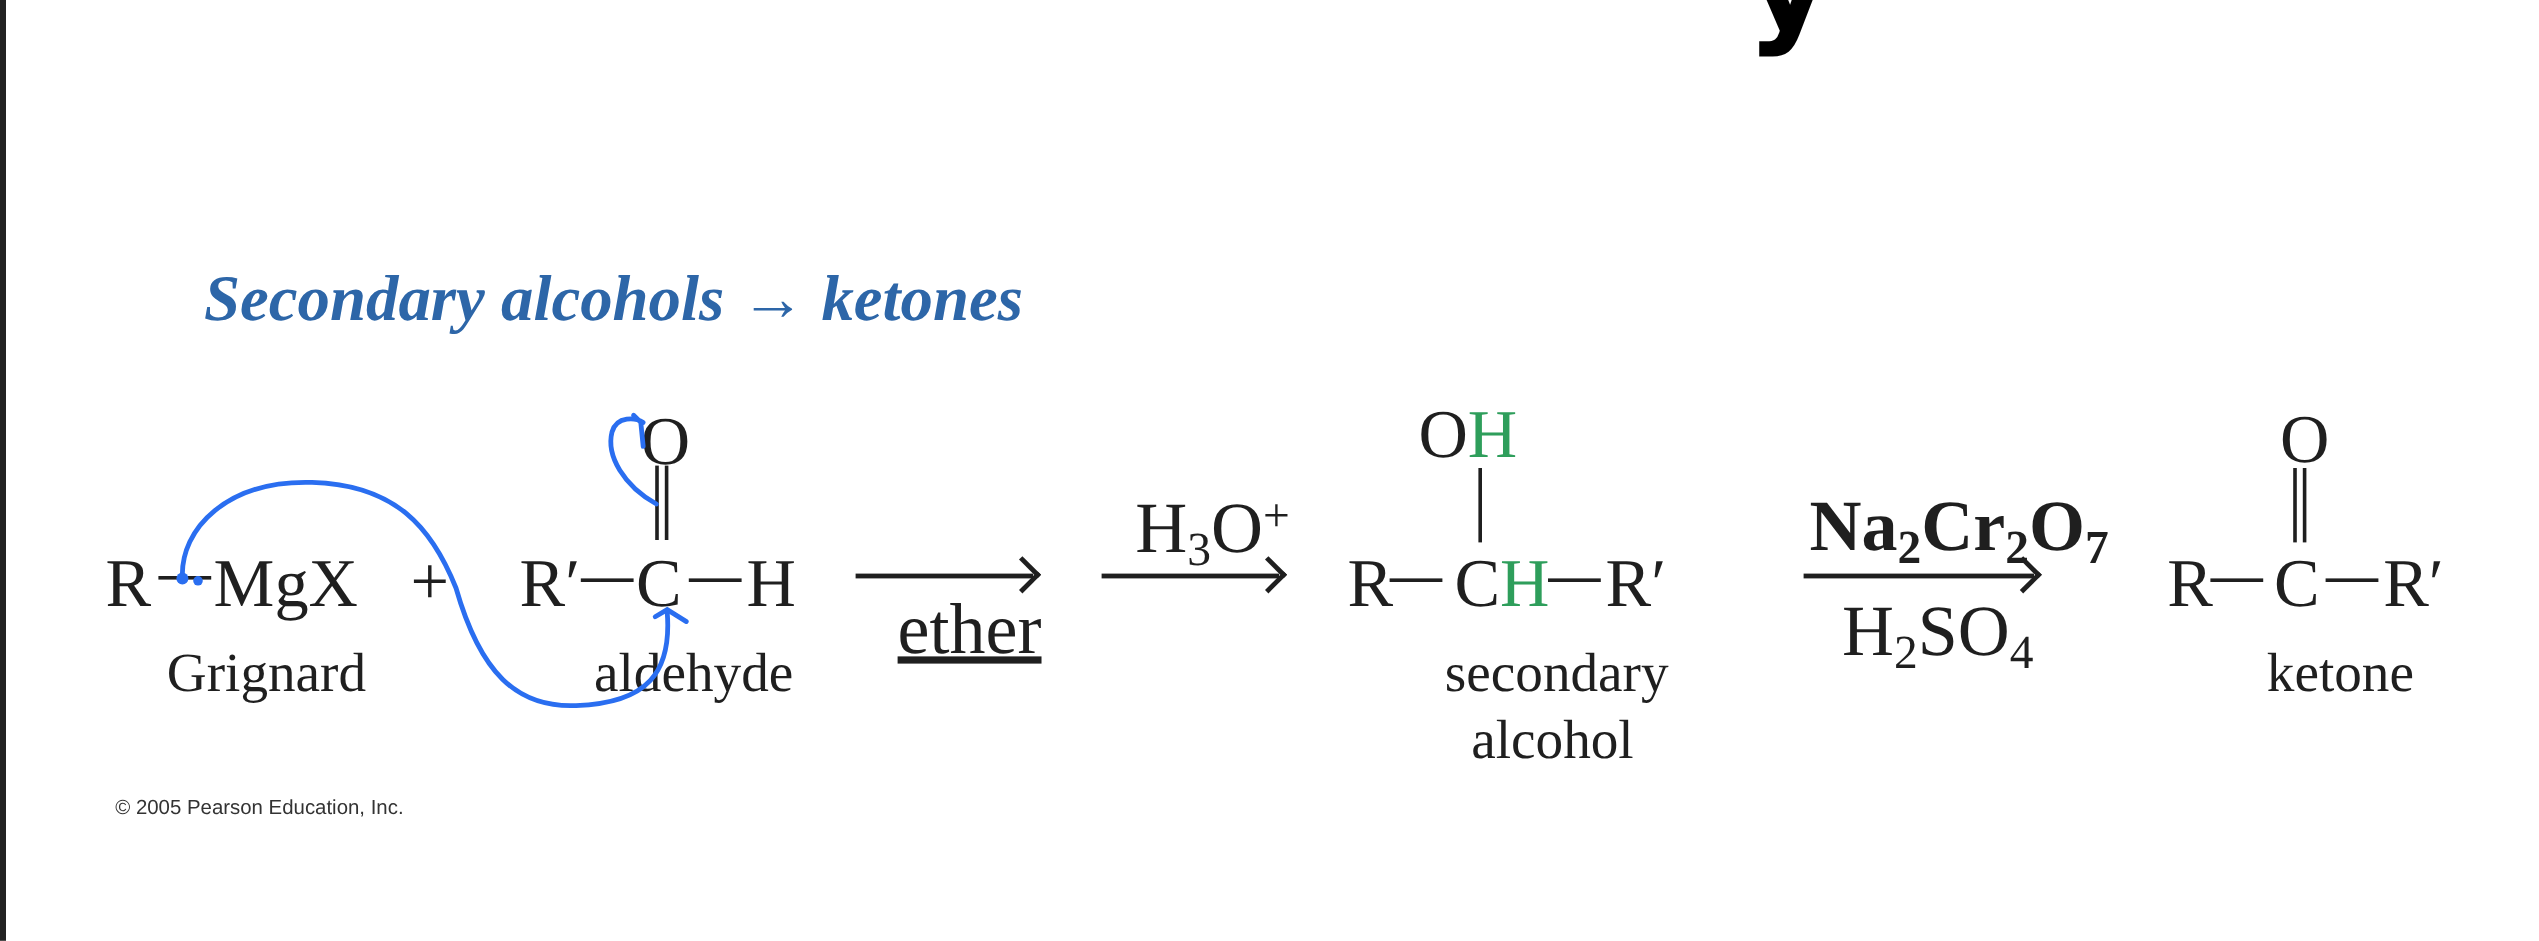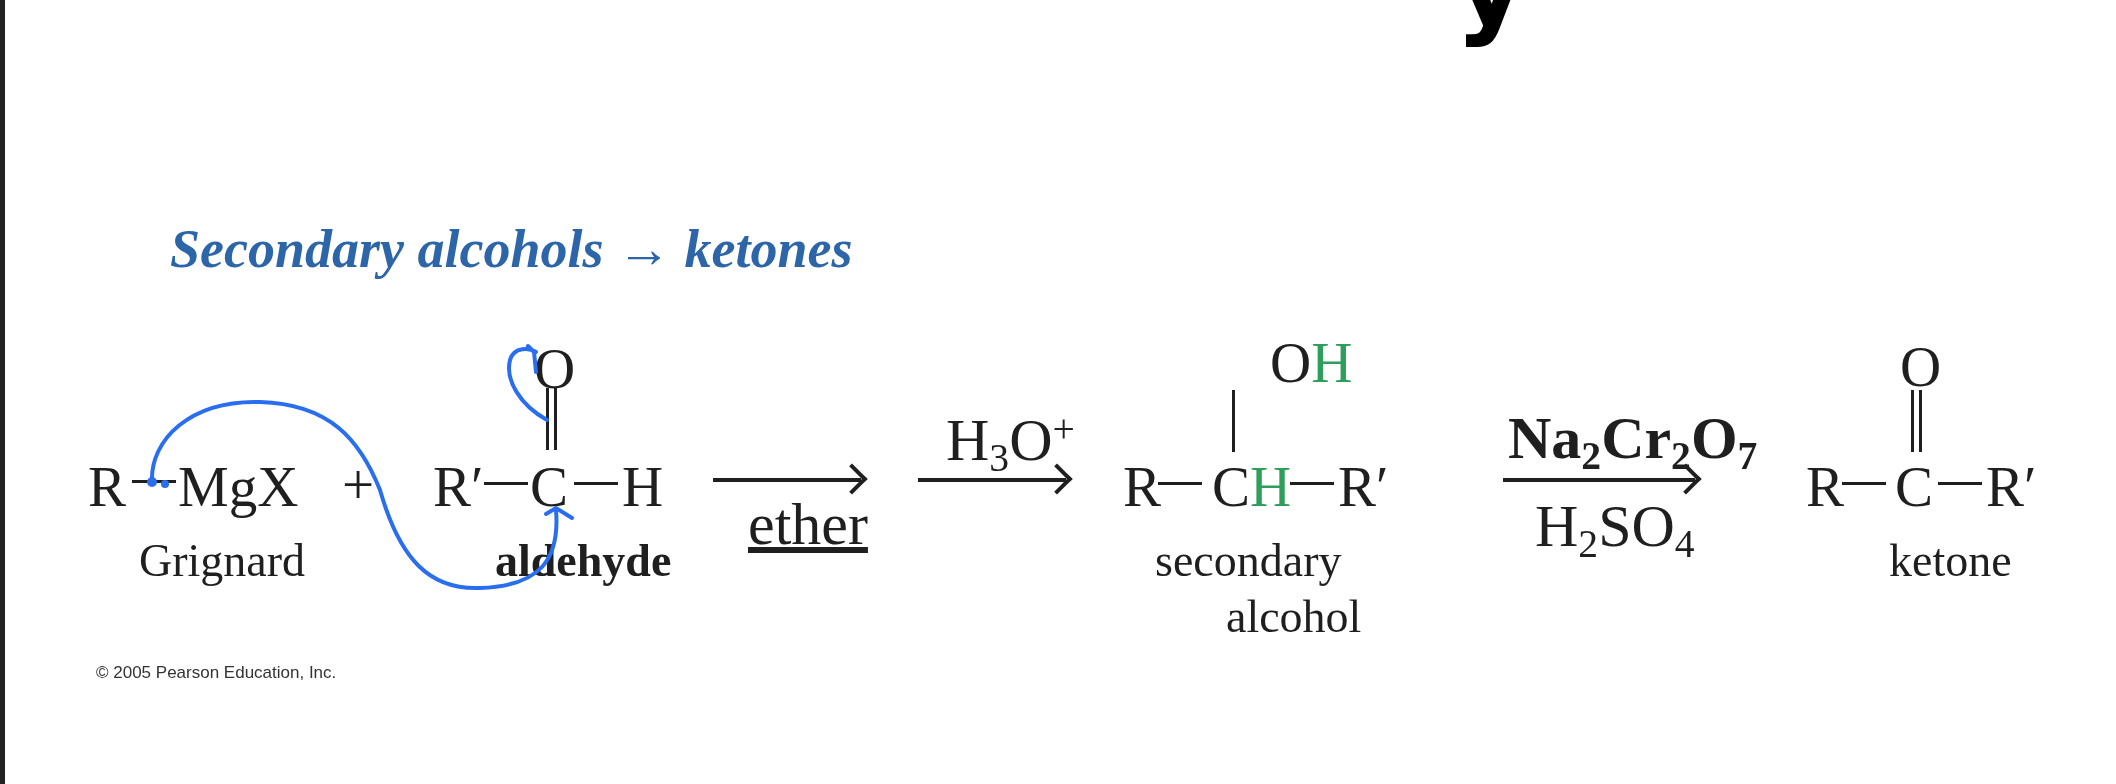--- a/index.html
+++ b/index.html
@@ -42,38 +42,38 @@
 
 <div>
   <span class="abs chem" style="left:534px;top:340px;">O</span>
   <div class="bond-v" style="left:546px;top:388px;height:62px;"></div>
   <div class="bond-v" style="left:554px;top:388px;height:62px;"></div>
   <span class="abs chem" style="left:433px;top:458px;">R′</span>
   <div class="bond-h" style="left:484px;top:482px;width:44px;"></div>
   <span class="abs chem" style="left:530px;top:458px;">C</span>
   <div class="bond-h" style="left:574px;top:482px;width:44px;"></div>
   <span class="abs chem" style="left:622px;top:458px;">H</span>
-  <span class="abs label" style="left:468px;top:538px;font-weight:bold;">aldehyde</span>
+  <span class="abs label" style="left:468px;top:538px;">aldehyde</span>
 </div>
 
 <div class="arrow" style="left:713px;top:478px;width:148px;"></div>
 <span class="abs reagent" style="left:748px;top:494px;text-decoration:underline;">ether</span>
 
 <span class="abs reagent" style="left:946px;top:410px;"><span>H</span><span class="sub">3</span><span>O</span><span class="sup">+</span></span>
 <div class="arrow" style="left:918px;top:478px;width:148px;"></div>
 
 <div>
-  <span class="abs chem" style="left:1270px;top:334px;"><span>O</span><span class="green">H</span></span>
+  <span class="abs chem" style="left:1182px;top:334px;"><span>O</span><span class="green">H</span></span>
   <div class="bond-v" style="left:1232px;top:390px;height:62px;"></div>
   <span class="abs chem" style="left:1123px;top:458px;">R</span>
   <div class="bond-h" style="left:1158px;top:482px;width:44px;"></div>
   <span class="abs chem" style="left:1212px;top:458px;text-align:right;"><span>C</span><span class="green">H</span></span>
   <div class="bond-h" style="left:1290px;top:482px;width:44px;"></div>
   <span class="abs chem" style="left:1338px;top:458px;">R′</span>
-  <span class="abs label" style="left:1128px;top:538px;">secondary</span>
+  <span class="abs label" style="left:1177px;top:538px;">secondary</span>
   <span class="abs label" style="left:1199px;top:594px;">alcohol</span>
 </div>
 
 <span class="abs reagent" style="left:1508px;top:408px;font-weight:bold;"><span>Na</span><span class="sub">2</span><span>Cr</span><span class="sub">2</span><span>O</span><span class="sub">7</span></span>
 <div class="arrow" style="left:1503px;top:478px;width:192px;"></div>
 <span class="abs reagent" style="left:1535px;top:496px;"><span>H</span><span class="sub">2</span><span>SO</span><span class="sub">4</span></span>
 
 <div>
   <span class="abs chem" style="left:1900px;top:338px;">O</span>
   <div class="bond-v" style="left:1911px;top:390px;height:62px;"></div>

